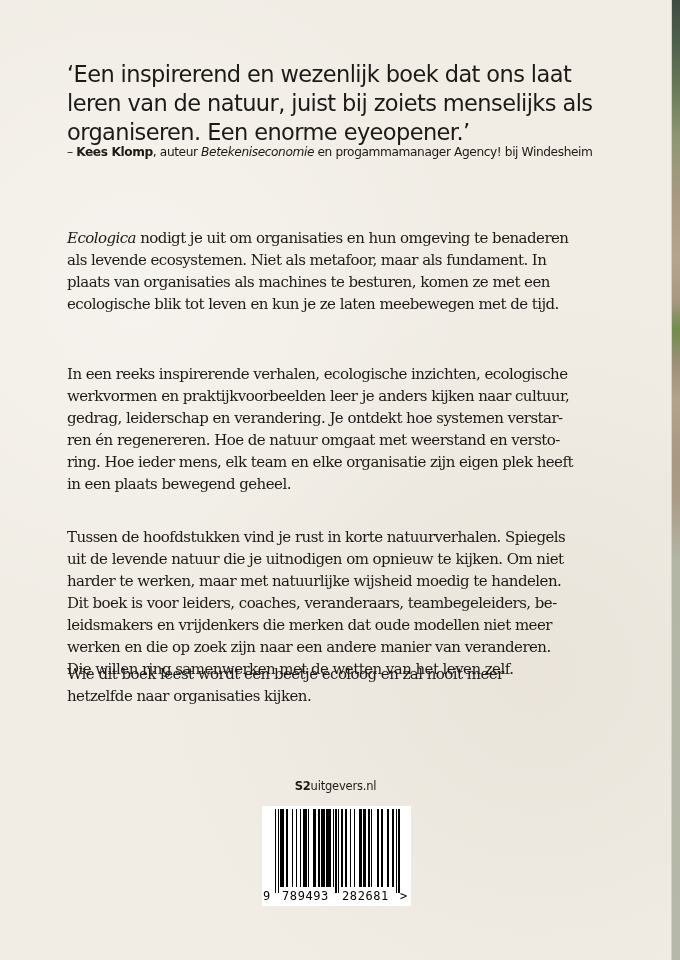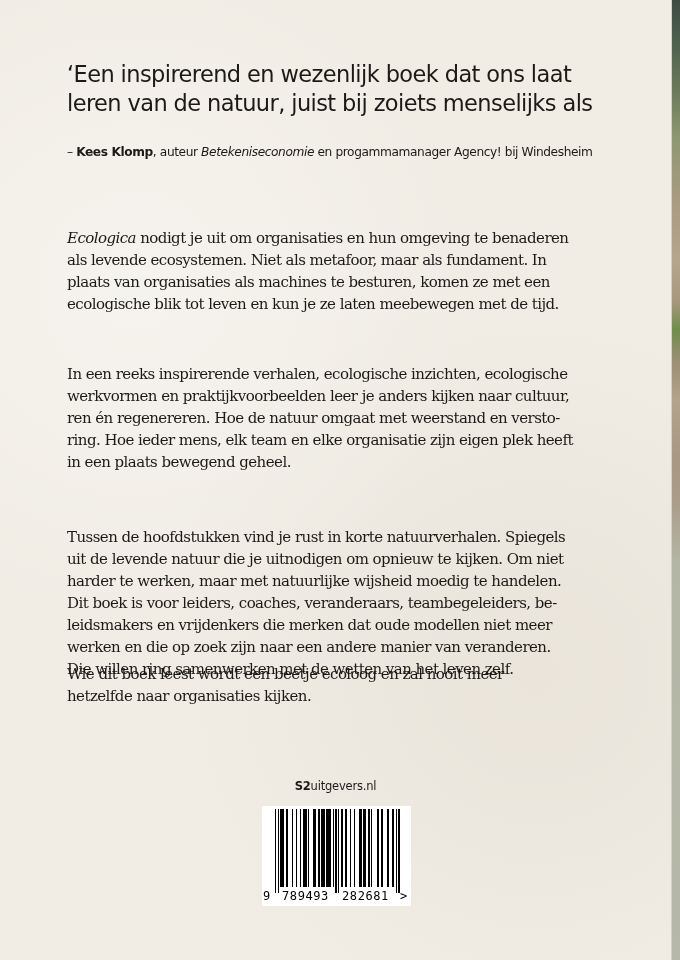--- a/index.html
+++ b/index.html
@@ -148,34 +148,36 @@
     .barcode-digits .arrow { position: absolute; left: 138px; }
   </style>
 </head>
 <body>
 
 <div class="cover">
 
   <p class="quote">
     <span style="display:block">‘Een inspirerend en wezenlijk boek dat ons laat</span>
     <span style="display:block">leren van de natuur, juist bij zoiets menselijks als</span>
+    <span style="display:block">organiseren. Een enorme eyeopener.’</span>
   </p>
 
   <p class="attribution"><span>– </span><span class="name">Kees Klomp</span><span>, auteur </span><span class="book">Betekeniseconomie</span><span> en progammamanager Agency! bij Windesheim</span></p>
 
   <p class="body-text" id="p1">
     <span class="line"><em>Ecologica</em><span> nodigt je uit om organisaties en hun omgeving te benaderen</span></span>
     <span class="line">als levende ecosystemen. Niet als metafoor, maar als fundament. In</span>
     <span class="line">plaats van organisaties als machines te besturen, komen ze met een</span>
     <span class="line">ecologische blik tot leven en kun je ze laten meebewegen met de tijd.</span>
   </p>
 
   <p class="body-text" id="p2">
     <span class="line">In een reeks inspirerende verhalen, ecologische inzichten, ecologische</span>
     <span class="line">werkvormen en praktijkvoorbeelden leer je anders kijken naar cultuur,</span>
+    <span class="line">gedrag, leiderschap en verandering. Je ontdekt hoe systemen verstar-</span>
     <span class="line">ren én regenereren. Hoe de natuur omgaat met weerstand en versto-</span>
     <span class="line">ring. Hoe ieder mens, elk team en elke organisatie zijn eigen plek heeft</span>
     <span class="line">in een plaats bewegend geheel.</span>
   </p>
 
   <p class="body-text" id="p3">
     <span class="line">Tussen de hoofdstukken vind je rust in korte natuurverhalen. Spiegels</span>
     <span class="line">uit de levende natuur die je uitnodigen om opnieuw te kijken. Om niet</span>
     <span class="line">harder te werken, maar met natuurlijke wijsheid moedig te handelen.</span>
     <span class="line">Dit boek is voor leiders, coaches, veranderaars, teambegeleiders, be-</span>

